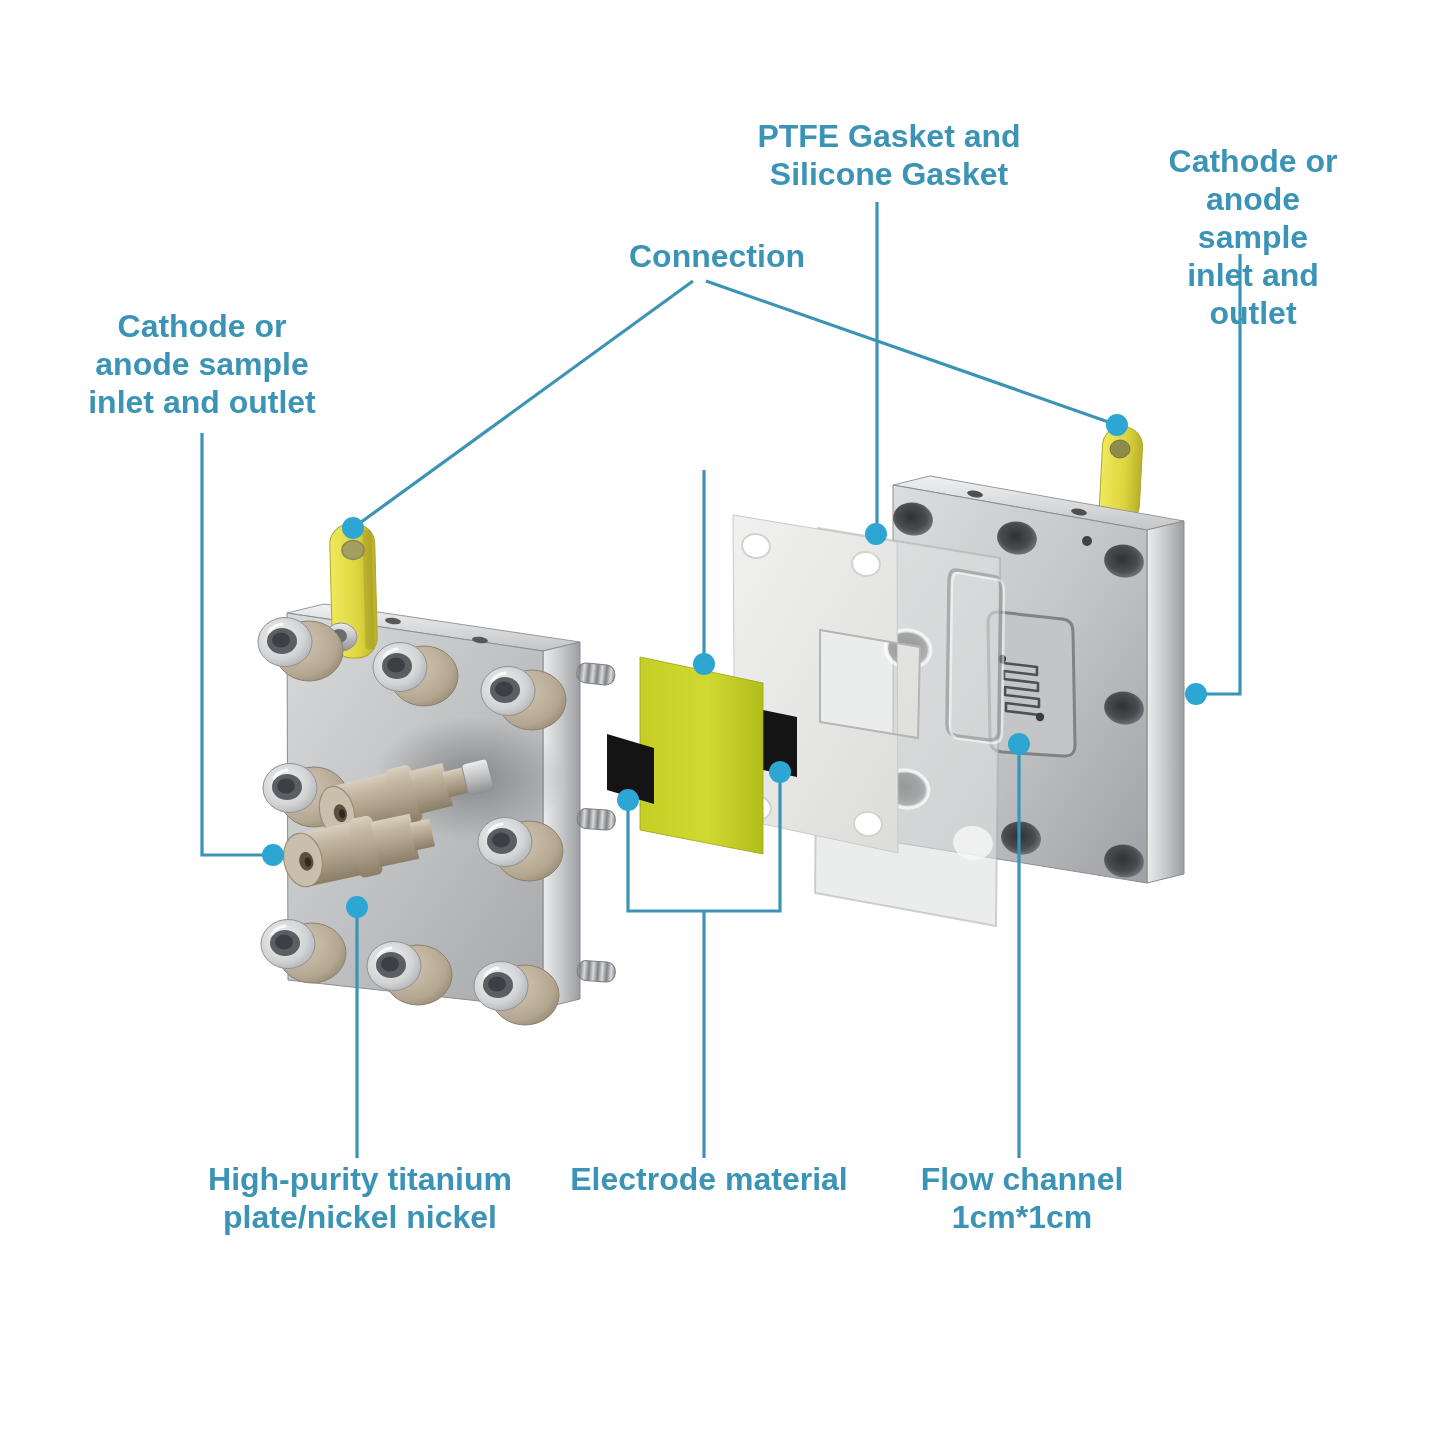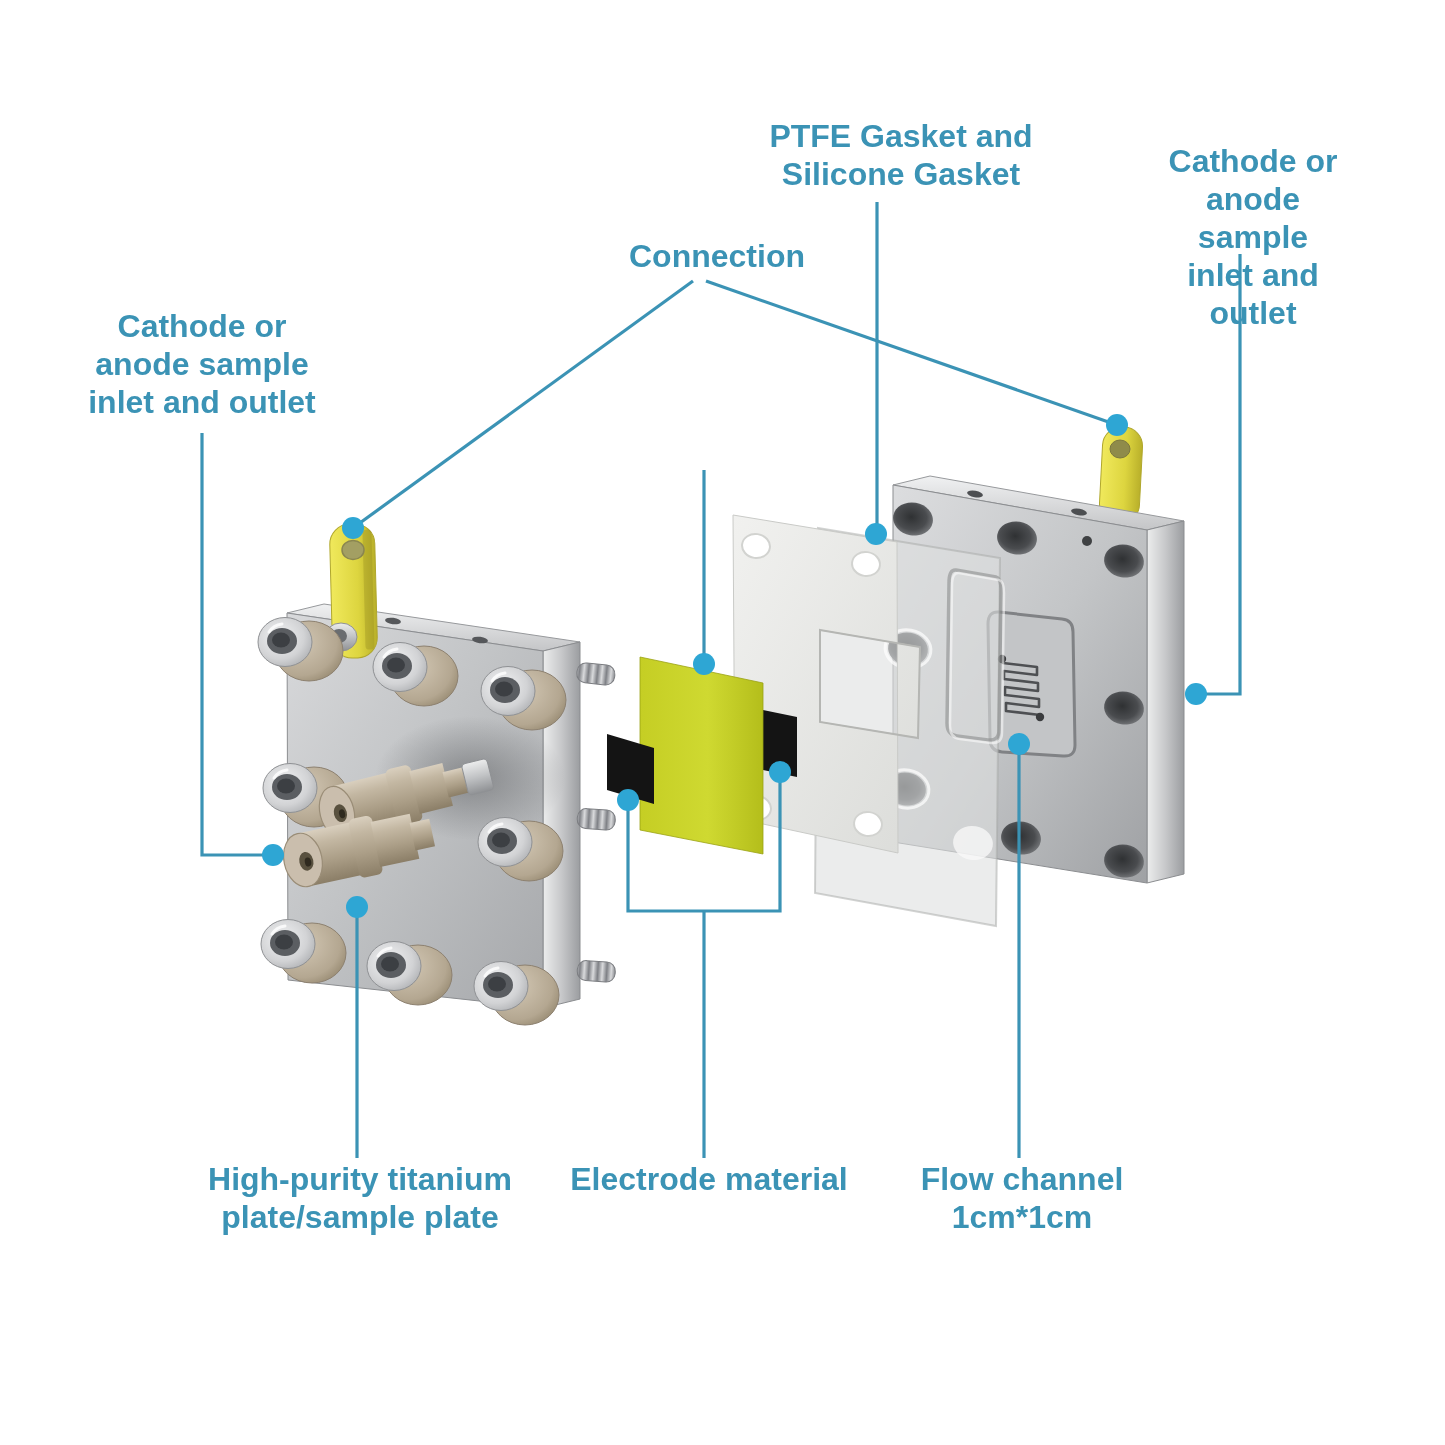--- a/index.html
+++ b/index.html
@@ -269,28 +269,28 @@
     <circle class="dot" cx="876" cy="534" r="11"></circle>
     <circle class="dot" cx="1196" cy="694" r="11"></circle>
     <circle class="dot" cx="704" cy="664" r="11"></circle>
     <circle class="dot" cx="357" cy="907" r="11"></circle>
     <circle class="dot" cx="628" cy="800" r="11"></circle>
     <circle class="dot" cx="780" cy="772" r="11"></circle>
     <circle class="dot" cx="1019" cy="744" r="11"></circle>
   </g>
 </svg>
 
-<div class="lbl" style="left:889px;top:117px;margin-left:12px;">PTFE Gasket and
+<div class="lbl" style="left:889px;top:117px;">PTFE Gasket and
 Silicone Gasket</div>
 <div class="lbl" style="left:1253px;top:142px;">Cathode or
 anode sample
 inlet and outlet</div>
 <div class="lbl" style="left:697px;top:237px;margin-left:20px;">Connection</div>
 <div class="lbl" style="left:202px;top:307px;">Cathode or
 anode sample
 inlet and outlet</div>
 <div class="lbl" style="left:360px;top:1160px;">High-purity titanium
-plate/sample plate</div>
+plate/nickel nickel</div>
 <div class="lbl" style="left:709px;top:1160px;text-align:center;">Electrode material</div>
 <div class="lbl" style="left:1022px;top:1160px;text-align:center;">Flow channel
 1cm*1cm</div>
 
 </div>
 
 </body></html>

